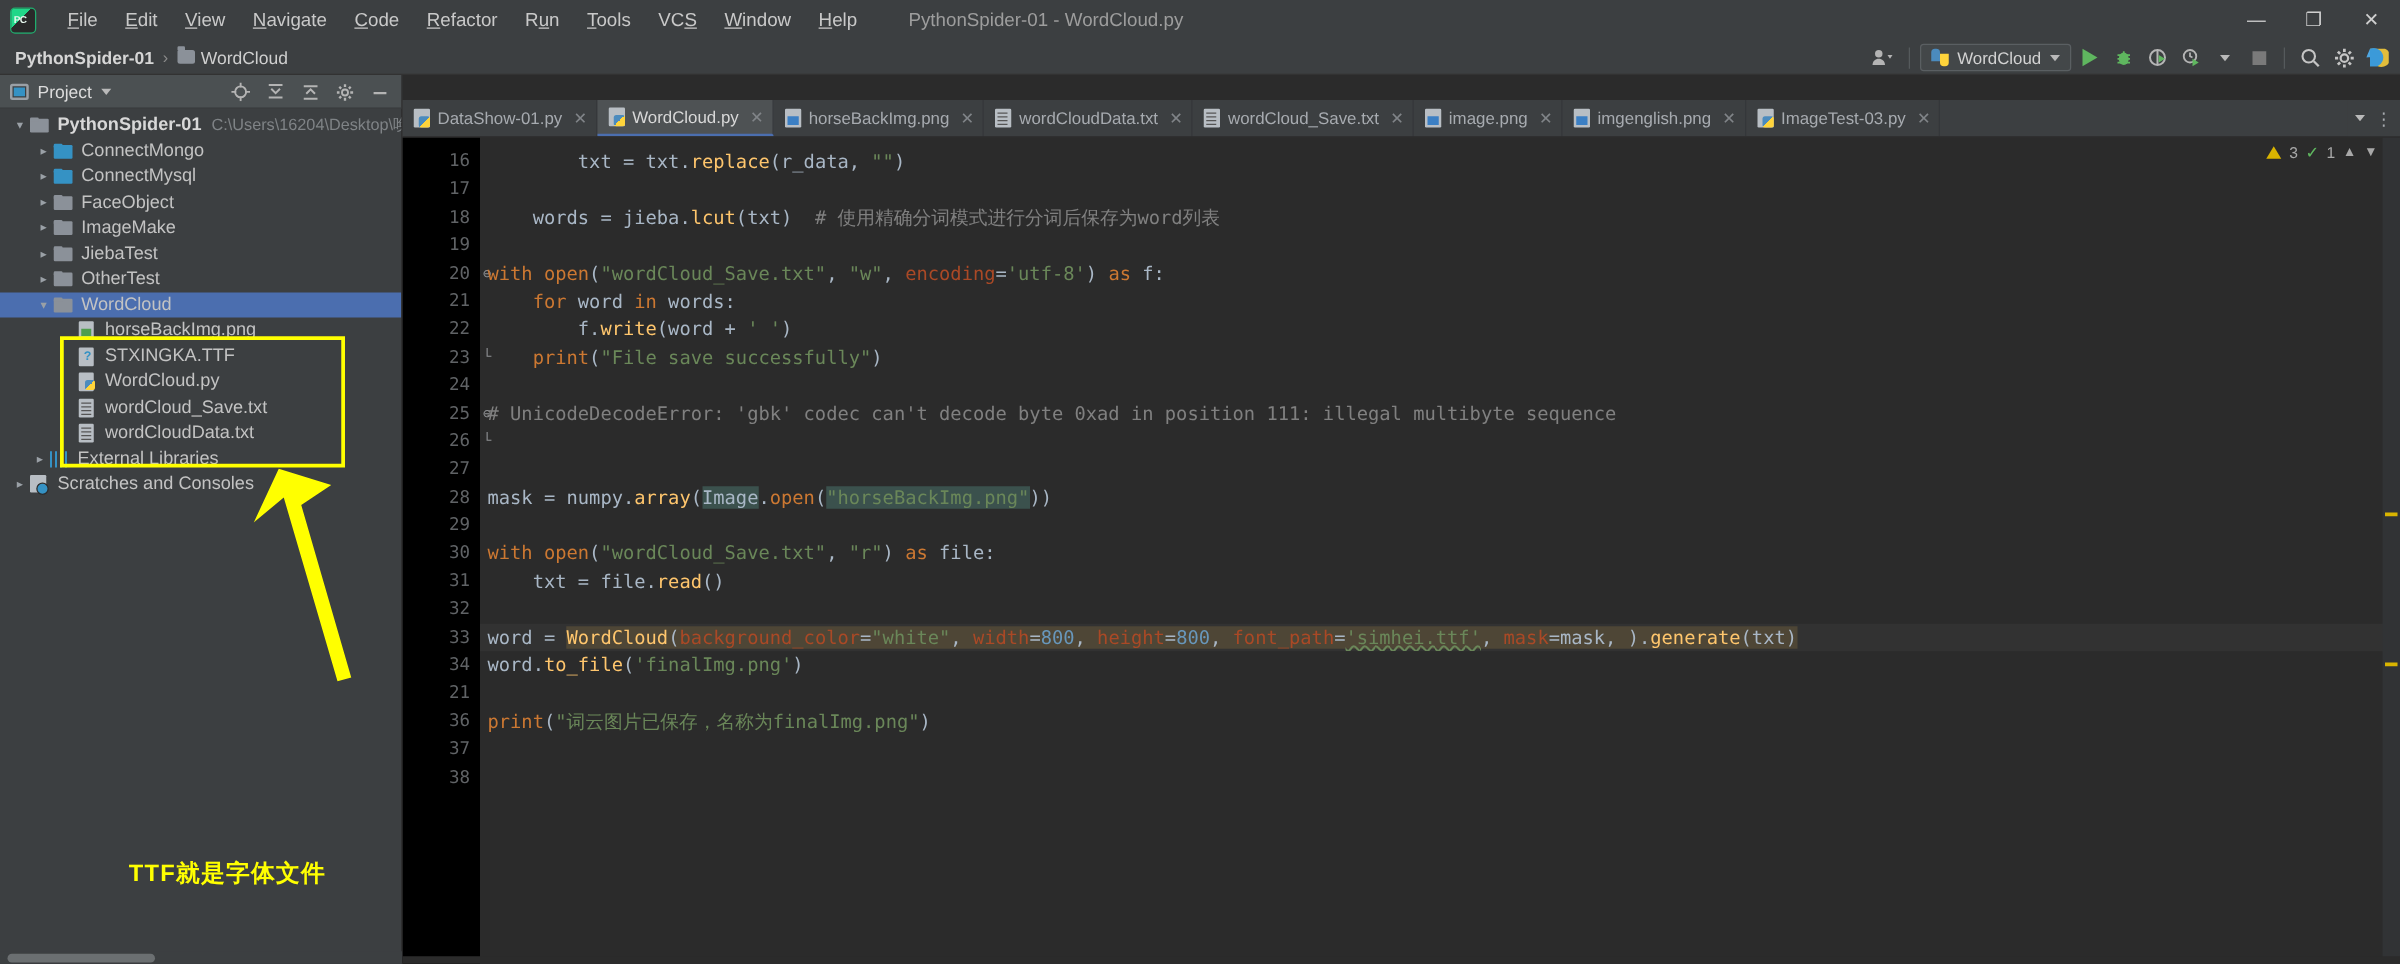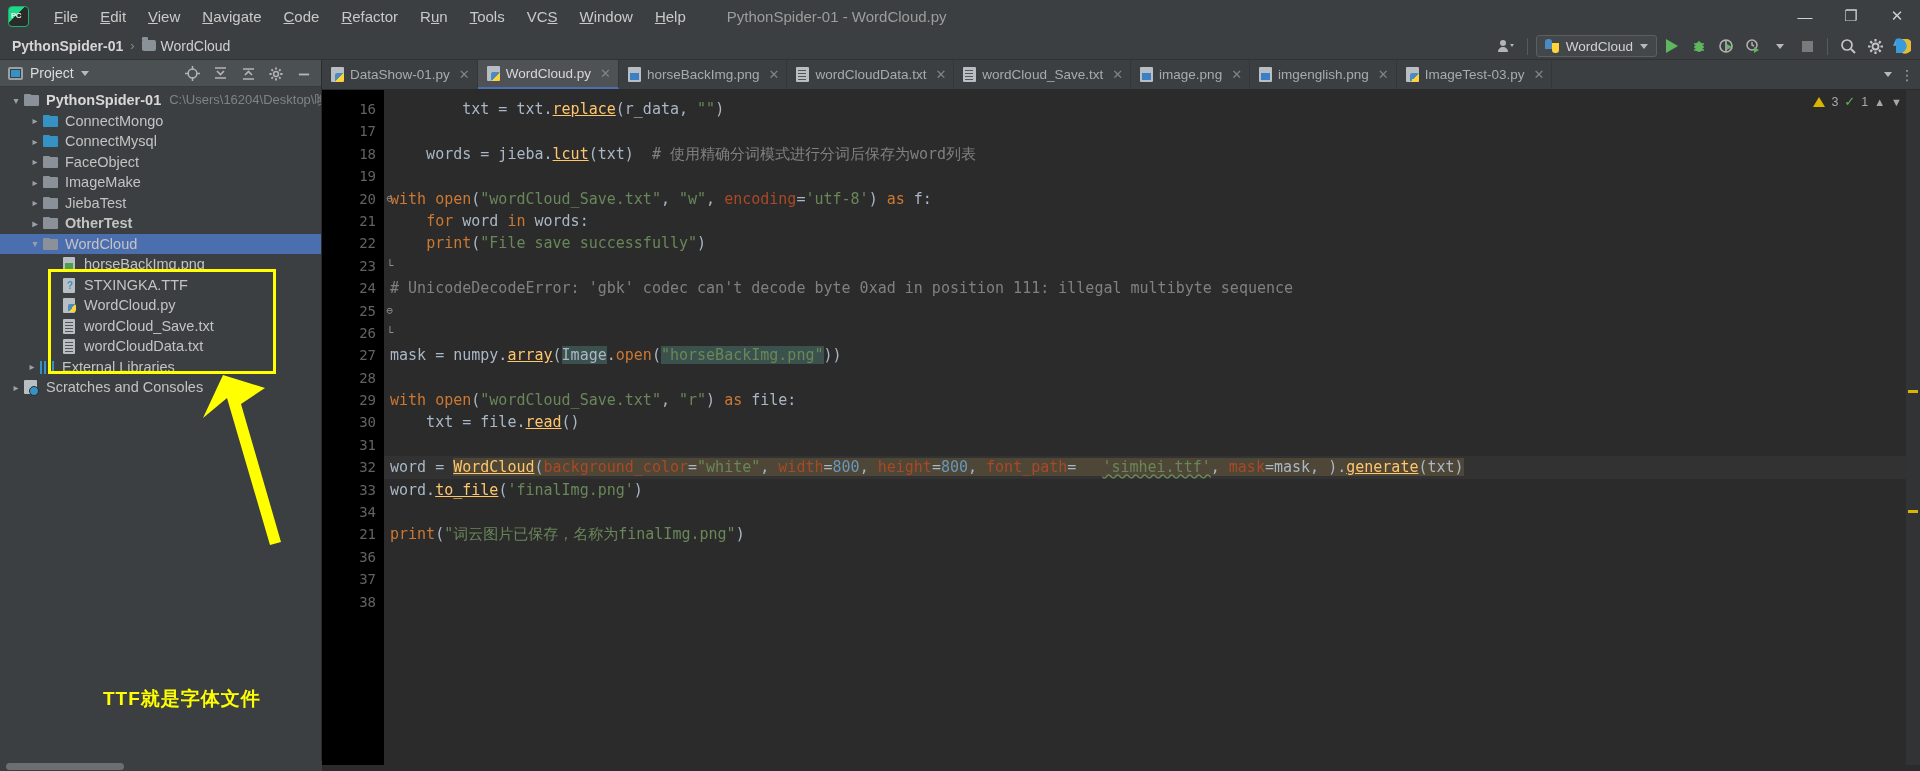--- a/index.html
+++ b/index.html
@@ -95,21 +95,21 @@
 
   
   .hlbox { position:absolute; border:3px solid #ffff00; pointer-events:none; }
   .annot-text { position:absolute; color:#ffff00; font-size:19px; font-weight:bold;
     letter-spacing:1px; white-space:nowrap; }
 
   
   .editor-area { flex:1; display:flex; flex-direction:column; background:#2b2b2b;
     position:relative; min-width:0; }
   .tabbar { height:30px; background:#3c3f41; display:flex; align-items:center;
-    border-bottom:1px solid #2b2b2b; position:relative; overflow:hidden; }
+    border-bottom:1px solid #2b2b2b; position:relative; overflow:hidden;margin-top:20px; }
   .tab { height:29px; display:flex; align-items:center; gap:6px; padding:0 7px 0 9px;
     font-size:13.5px; color:#a7abb0; white-space:nowrap; border-right:1px solid #34373a; }
   .tab.active { background:#4e5254; color:#d8d8d8; border-bottom:2px solid #4b6eaf; }
   .tab .x { color:#808488; font-size:13px; margin-left:3px; }
   .tabfile { width:13px;height:15px;position:relative;flex:0 0 13px; }
   .tabfile .sheet{position:absolute;inset:0;background:#b8bec4;border-radius:1px;}
   .tabfile.py .badge{position:absolute;left:4px;bottom:0;width:9px;height:9px;border-radius:2px;
     background:linear-gradient(135deg,#4b8bbe 50%,#ffd43b 50%);}
   .tabfile.png .badge{position:absolute;left:2px;bottom:2px;width:9px;height:7px;background:#3b7fc4;}
   .tabfile.txt .badge{position:absolute;left:2px;top:3px;width:8px;height:1px;background:#555;
@@ -123,28 +123,28 @@
     font-family:"DejaVu Sans Mono", monospace; font-size:14px; color:#606366;
     flex:0 0 62px; position:relative; user-select:none; }
   .gline { height:22.4px; line-height:22.4px; padding-right:8px; position:relative; }
   .foldmark { position:absolute; right:-9px; top:6px; width:9px; height:9px;
     color:#8f9194; font-size:11px; line-height:9px; }
   .codecol { flex:1; padding-top:8px; font-family:"DejaVu Sans Mono", monospace;
     font-size:15px; position:relative; overflow:hidden; }
   .cline { height:22.4px; line-height:22.4px; white-space:pre; padding-left:6px; color:#a9b7c6; }
   .cline.cur { background:#323232; }
   .kw { color:#cc7832; }
-  .fn { color:#ffc66d;text-decoration:underline; }
+  .fn { color:#ffc66d; }
   .str { color:#6a8759; }
   .num { color:#6897bb; }
   .cmt { color:#808080; }
   .param { color:#aa4926; }
   .hl-ident { background:#3b514d; }
   .hl-line { background:#4e4636; }
-  .sq { text-decoration:underline wavy #6a8759; text-decoration-skip-ink:none;margin-left:26px; }
+  .sq { text-decoration:underline wavy #6a8759; text-decoration-skip-ink:none; }
   .right-gutter { position:absolute; right:0; top:0; bottom:0; width:14px; background:#313335; }
   .scroll-marker { position:absolute; right:2px; width:10px; height:3px; }
 
   .inspect { position:absolute; right:18px; top:4px; display:flex; align-items:center;
     gap:6px; font-size:12.5px; color:#a8a8a8; }
   .warn-tri { width:0;height:0;border-left:6px solid transparent;border-right:6px solid transparent;
     border-bottom:10px solid #d9b400; position:relative; }
   .check-ic { color:#5fb65f; font-size:13px; }
 
   .hscroll { position:absolute; left:0; bottom:0; height:10px; width:322px; background:#3c3f41; }
@@ -338,21 +338,21 @@
             </span>
             <span class="lbl">ImageMake</span>
           </div>
           <div class="node" style="padding-left: 27px;">
             <span class="arrow closed"></span>
             <span class="ic">
               <span class="ic-folder" style="position: absolute;"></span>
             </span>
             <span class="lbl">JiebaTest</span>
           </div>
-          <div class="node" style="padding-left: 27px; font-weight: bold;">
+          <div class="node" style="padding-left: 27px;">
             <span class="arrow closed"></span>
             <span class="ic">
               <span class="ic-folder" style="position: absolute;"></span>
             </span>
             <span class="lbl">OtherTest</span>
           </div>
           <div class="node sel" style="padding-left: 27px;">
             <span class="arrow open"></span>
             <span class="ic">
               <span class="ic-folder" style="position: absolute;"></span>
@@ -522,20 +522,21 @@
             <div class="gline">37</div>
             <div class="gline">38</div>
           </div>
         <div class="codecol" id="codecol">
             <div class="cline">        txt = txt.<span class="fn">replace</span>(r_data, <span class="str">""</span>)</div>
             <div class="cline"></div>
             <div class="cline">    words = jieba.<span class="fn">lcut</span>(txt)<span class="cmt">  # 使用精确分词模式进行分词后保存为word列表</span></div>
             <div class="cline"></div>
             <div class="cline"><span class="kw">with</span> <span class="kw">open</span>(<span class="str">"wordCloud_Save.txt"</span>, <span class="str">"w"</span>, <span class="param">encoding</span>=<span class="str">'utf-8'</span>) <span class="kw">as</span> f:</div>
             <div class="cline">    <span class="kw">for</span> word <span class="kw">in</span> words:</div>
+            <div class="cline">        f.<span class="fn">write</span>(word + <span class="str">' '</span>)</div>
             <div class="cline">    <span class="kw">print</span>(<span class="str">"File save successfully"</span>)</div>
             <div class="cline"></div>
             <div class="cline"><span class="cmt"># UnicodeDecodeError: 'gbk' codec can't decode byte 0xad in position 111: illegal multibyte sequence</span></div>
             <div class="cline"></div>
             <div class="cline"></div>
             <div class="cline">mask = numpy.<span class="fn">array</span>(<span class="hl-ident">Image</span>.<span class="kw">open</span>(<span class="hl-ident str">"horseBackImg.png"</span>))</div>
             <div class="cline"></div>
             <div class="cline"><span class="kw">with</span> <span class="kw">open</span>(<span class="str">"wordCloud_Save.txt"</span>, <span class="str">"r"</span>) <span class="kw">as</span> file:</div>
             <div class="cline">    txt = file.<span class="fn">read</span>()</div>
             <div class="cline"></div>

